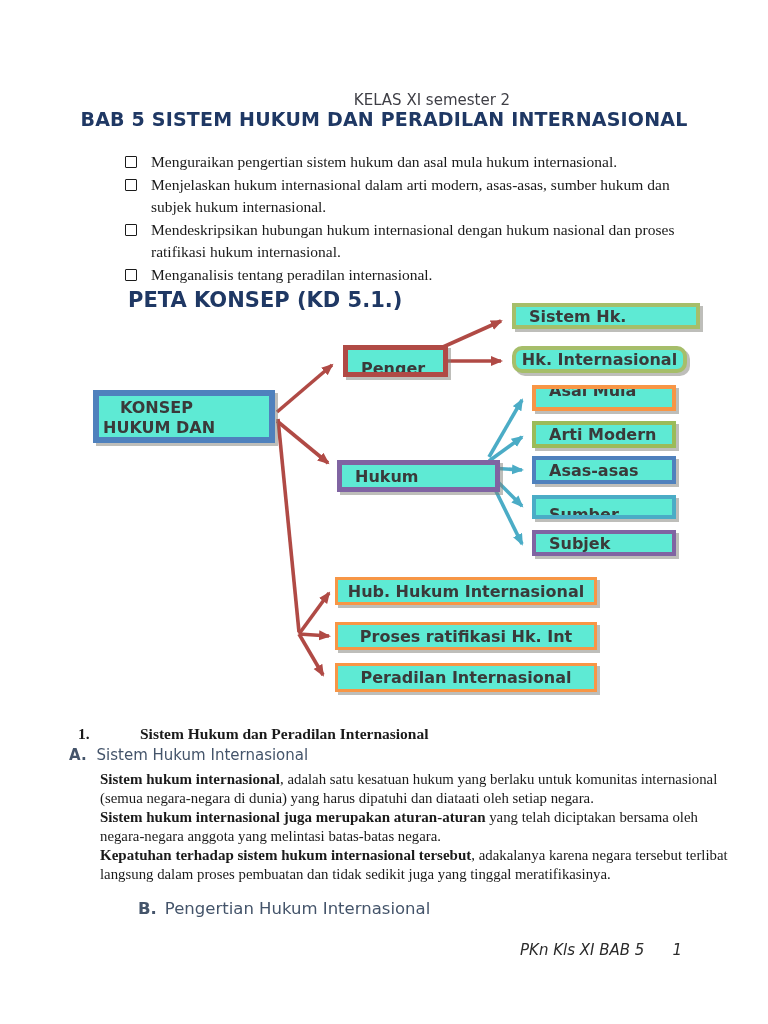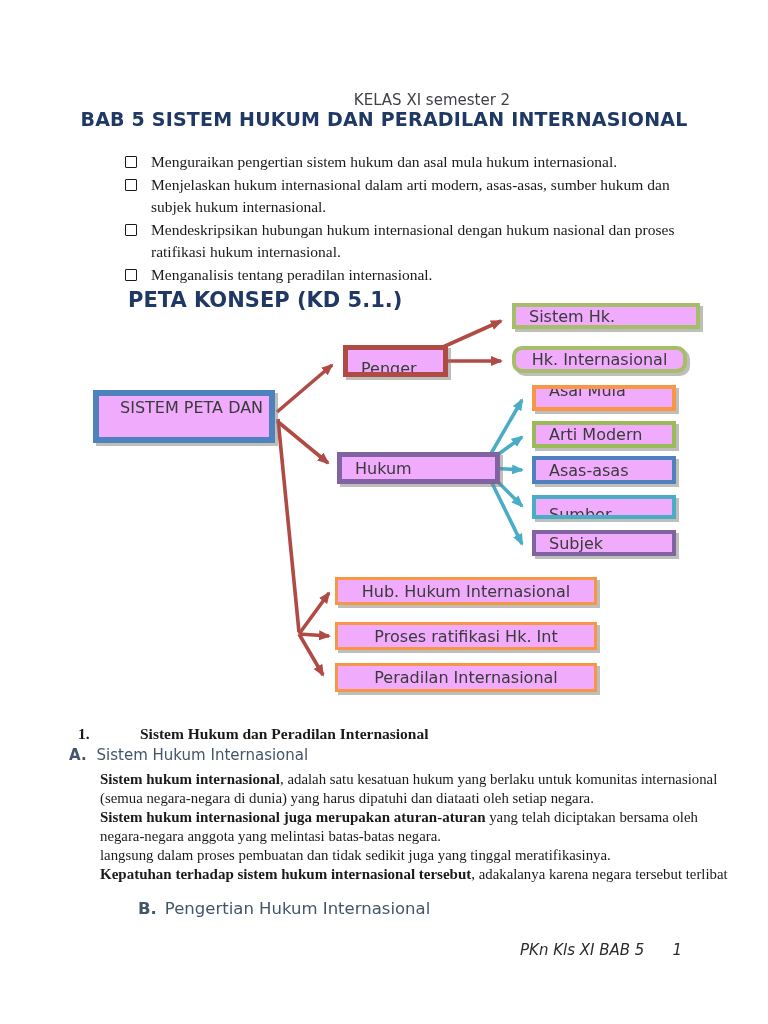--- a/index.html
+++ b/index.html
@@ -13,33 +13,33 @@
 
   
   .objectives{left:125px;top:151px;}
   .obj-item{display:flex;align-items:flex-start;margin-bottom:0;}
   .chk{width:10px;height:10px;border:1.6px solid #1b1b1b;border-radius:1px;margin:5px 14px 0 0;flex:0 0 auto;background:#fff;}
   .obj-lines{font-family:"Liberation Serif",serif;font-size:15.5px;line-height:22.5px;}
   .obj-lines div{white-space:nowrap;}
 
   
   .map-heading{left:128px;top:288px;font-size:21px;font-weight:bold;color:#1f3864;}
-  .node{position:absolute;background:#f0abfc;box-shadow:3px 3px 0 rgba(125,125,118,.5);
+  .node{position:absolute;background:#5eead4;box-shadow:3px 3px 0 rgba(125,125,118,.5);
         display:flex;align-items:center;overflow:hidden;
-        font-weight:normal;font-size:16px;color:#3a3a3a;}
+        font-weight:bold;font-size:16px;color:#3a3a3a;}
   .node .lbl{white-space:nowrap;}
   .pad{padding-left:13px;}
   .ctr{justify-content:center;}
   .clip-top .lbl{transform:translateY(-8px);}
   .clip-bot .lbl{transform:translateY(7px);}
 
   .b-red{border:5px solid #b04a45;}
   .b-blue6{border:6px solid #4f81bd;}
   .b-blue4{border:4px solid #4f81bd;}
-  .b-purple5{border:5px solid #8064a2;}
+  .b-purple5{border:5px solid #8064a2;margin-top:8px;}
   .b-purple4{border:4px solid #8064a2;}
   .b-orange4{border:4px solid #f79646;}
   .b-orange3{border:3px solid #f79646;}
   .b-olive{border:4px solid #9bbb59;}
   .b-lolive{border:4px solid #a6be6a;}
   .b-cyan{border:4px solid #4bacc6;}
 
   .n-sistem-hk{left:512px;top:303px;width:167px;height:18px;}
   .n-hk-int{left:512px;top:346px;width:167px;height:19px;border-radius:10px;}
   .n-penger{left:343px;top:345px;width:82px;height:22px;}
@@ -138,21 +138,21 @@
 <div class="node b-lolive pad n-sistem-hk">
     <span class="lbl">Sistem Hk.</span>
   </div>
 <div class="node b-lolive ctr n-hk-int">
     <span class="lbl">Hk. Internasional</span>
   </div>
 <div class="node b-red pad clip-bot n-penger">
     <span class="lbl">Penger</span>
   </div>
 <div class="node b-blue6 n-root">
-    <span class="lbl">SISTEM PETA DAN</span>
+    <span class="lbl">KONSEP HUKUM DAN</span>
   </div>
 <div class="node b-orange4 pad clip-top n-asal">
     <span class="lbl">Asal Mula</span>
   </div>
 <div class="node b-olive pad n-arti">
     <span class="lbl">Arti Modern</span>
   </div>
 <div class="node b-blue4 pad n-asas">
     <span class="lbl">Asas-asas</span>
   </div>
@@ -182,22 +182,22 @@
 
 <div class="abs a-heading">
   <span class="mk">A.</span><span>Sistem Hukum Internasional</span>
 </div>
 
 <div class="abs paras">
   <div><b>Sistem hukum internasional</b><span>, adalah satu kesatuan hukum yang berlaku untuk komunitas internasional</span></div>
   <div>(semua negara-negara di dunia) yang harus dipatuhi dan diataati oleh setiap negara.</div>
   <div><b>Sistem hukum internasional juga merupakan aturan-aturan</b><span> yang telah diciptakan bersama oleh</span></div>
   <div>negara-negara anggota yang melintasi batas-batas negara.</div>
+  <div><b>Kepatuhan terhadap sistem hukum internasional tersebut</b><span>, adakalanya karena negara tersebut terlibat</span></div>
   <div>langsung dalam proses pembuatan dan tidak sedikit juga yang tinggal meratifikasinya.</div>
-  <div><b>Kepatuhan terhadap sistem hukum internasional tersebut</b><span>, adakalanya karena negara tersebut terlibat</span></div>
 </div>
 
 <div class="abs b-heading">
   <span class="mk">B.</span><span>Pengertian Hukum Internasional</span>
 </div>
 
 <div class="abs footer">
   <span>PKn  Kls XI BAB  5</span>
   <span>1</span>
 </div>

